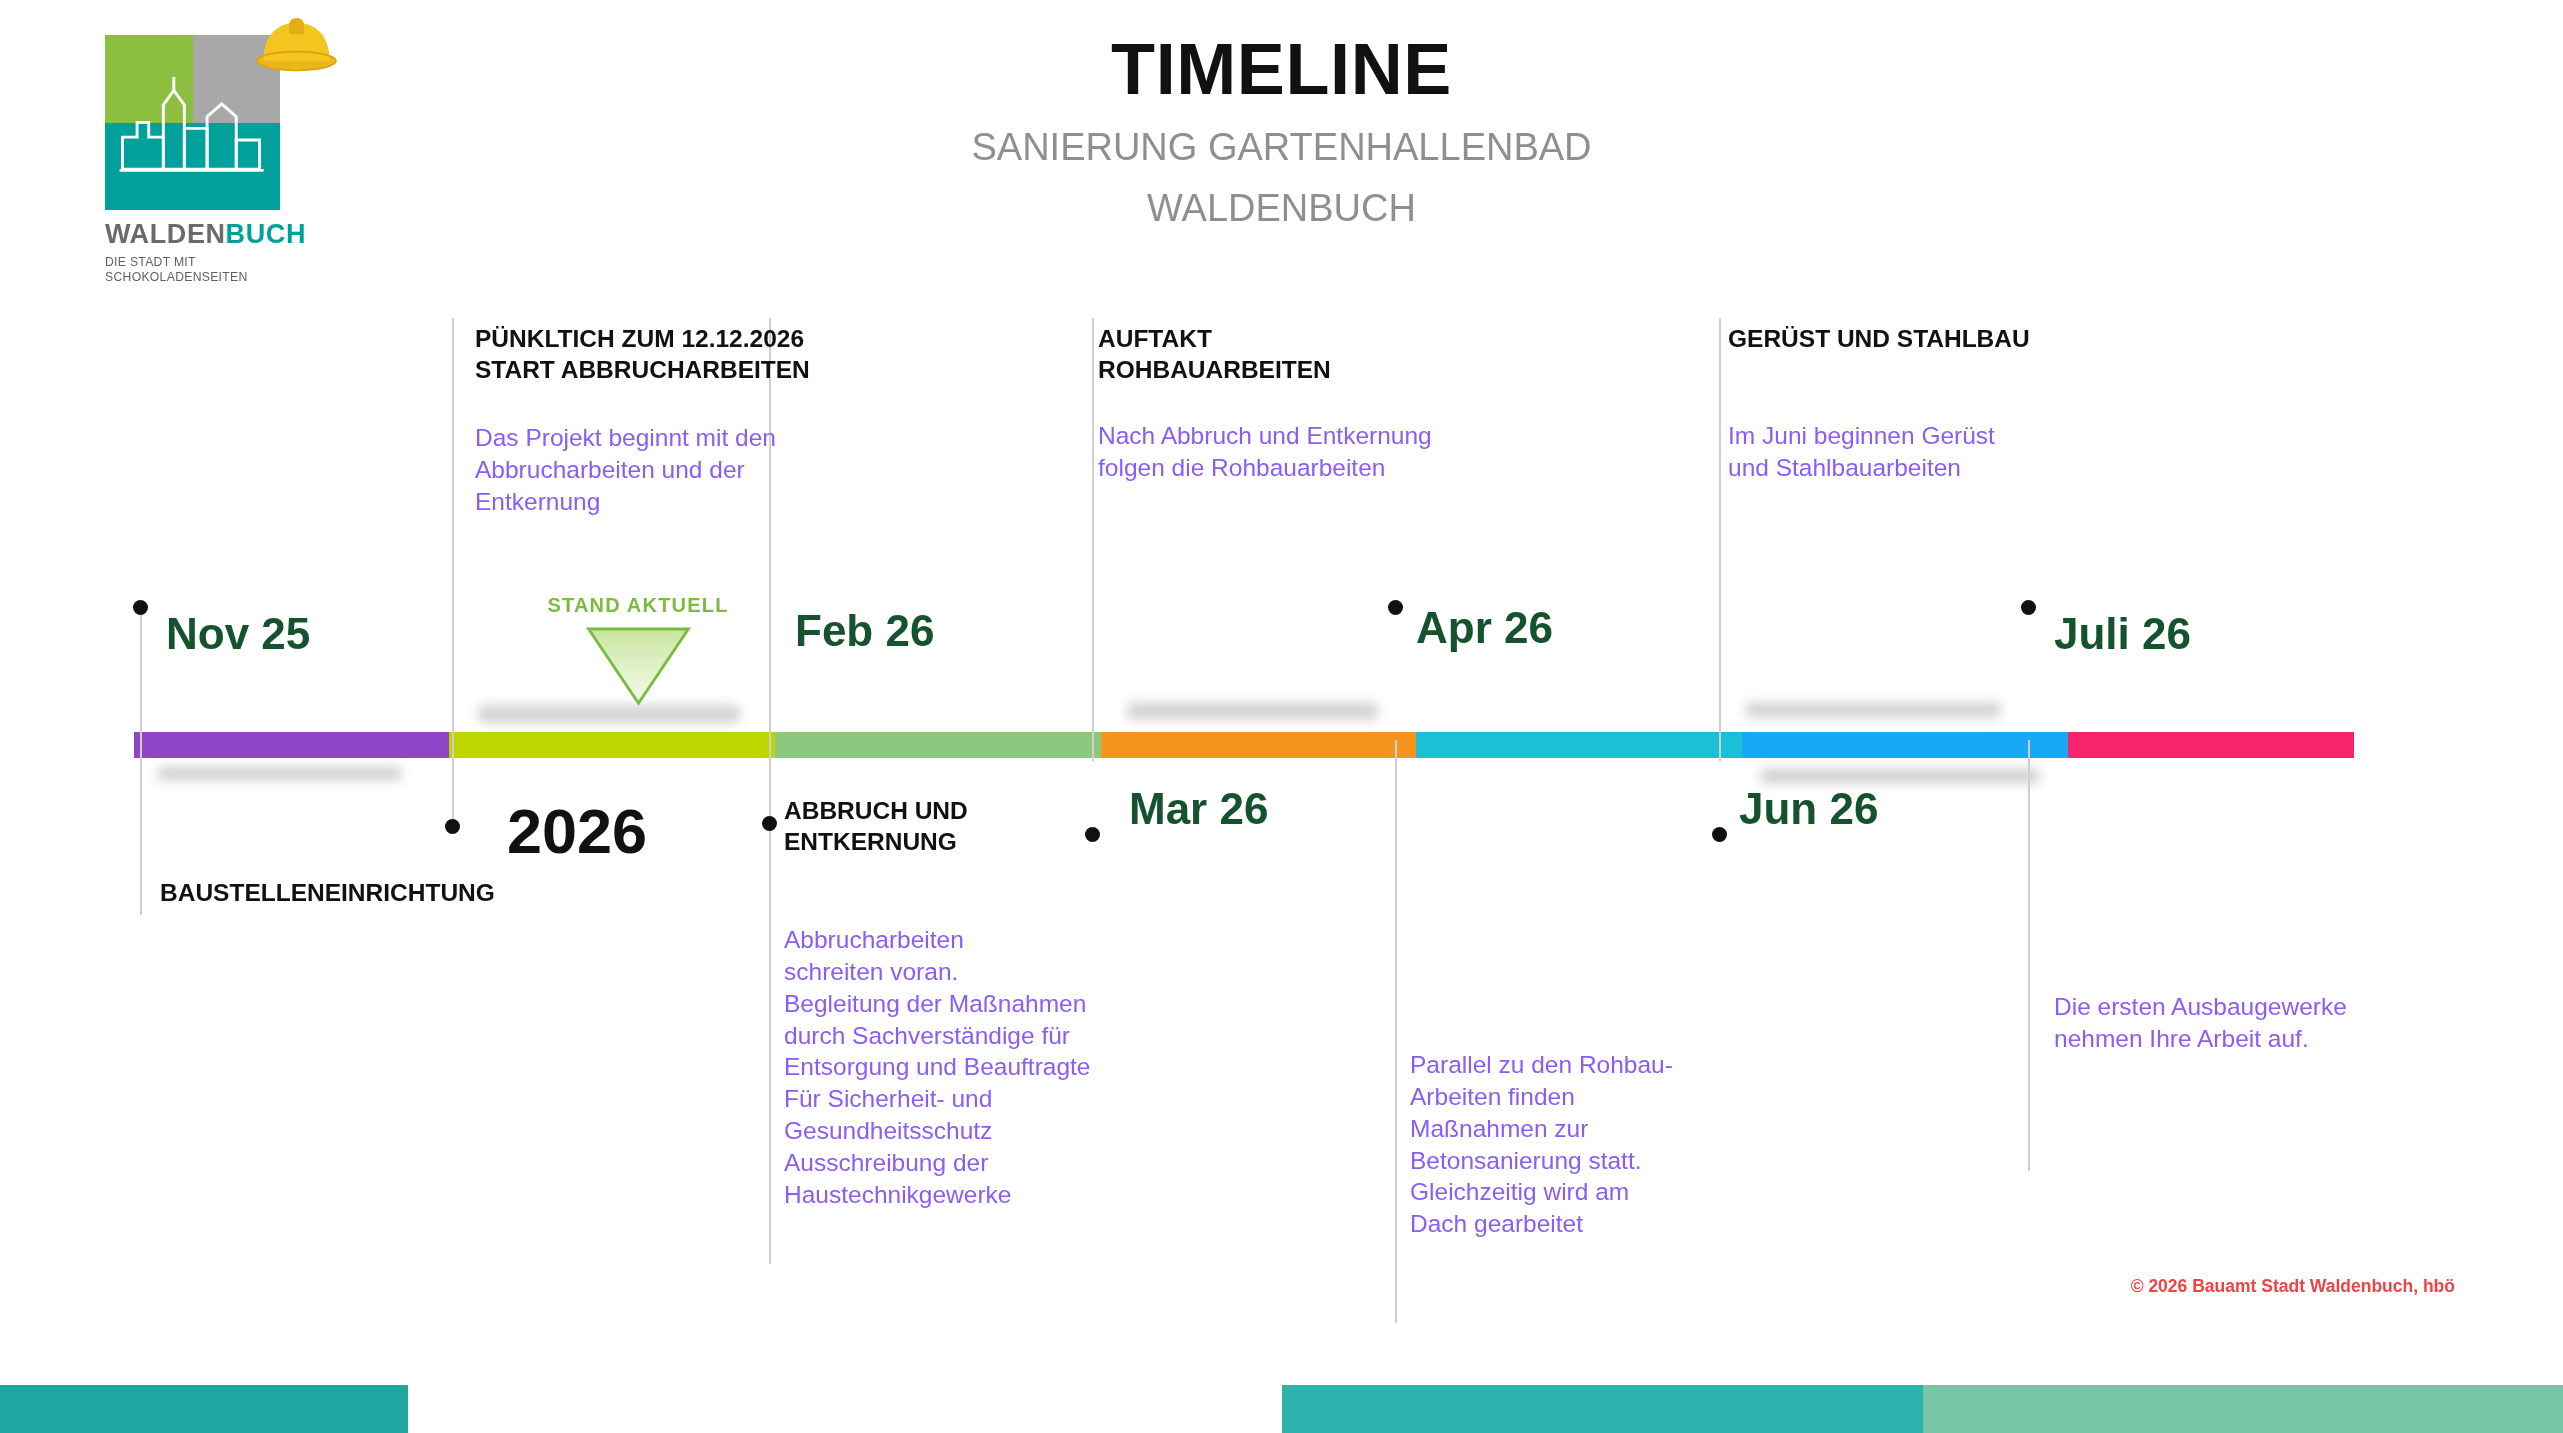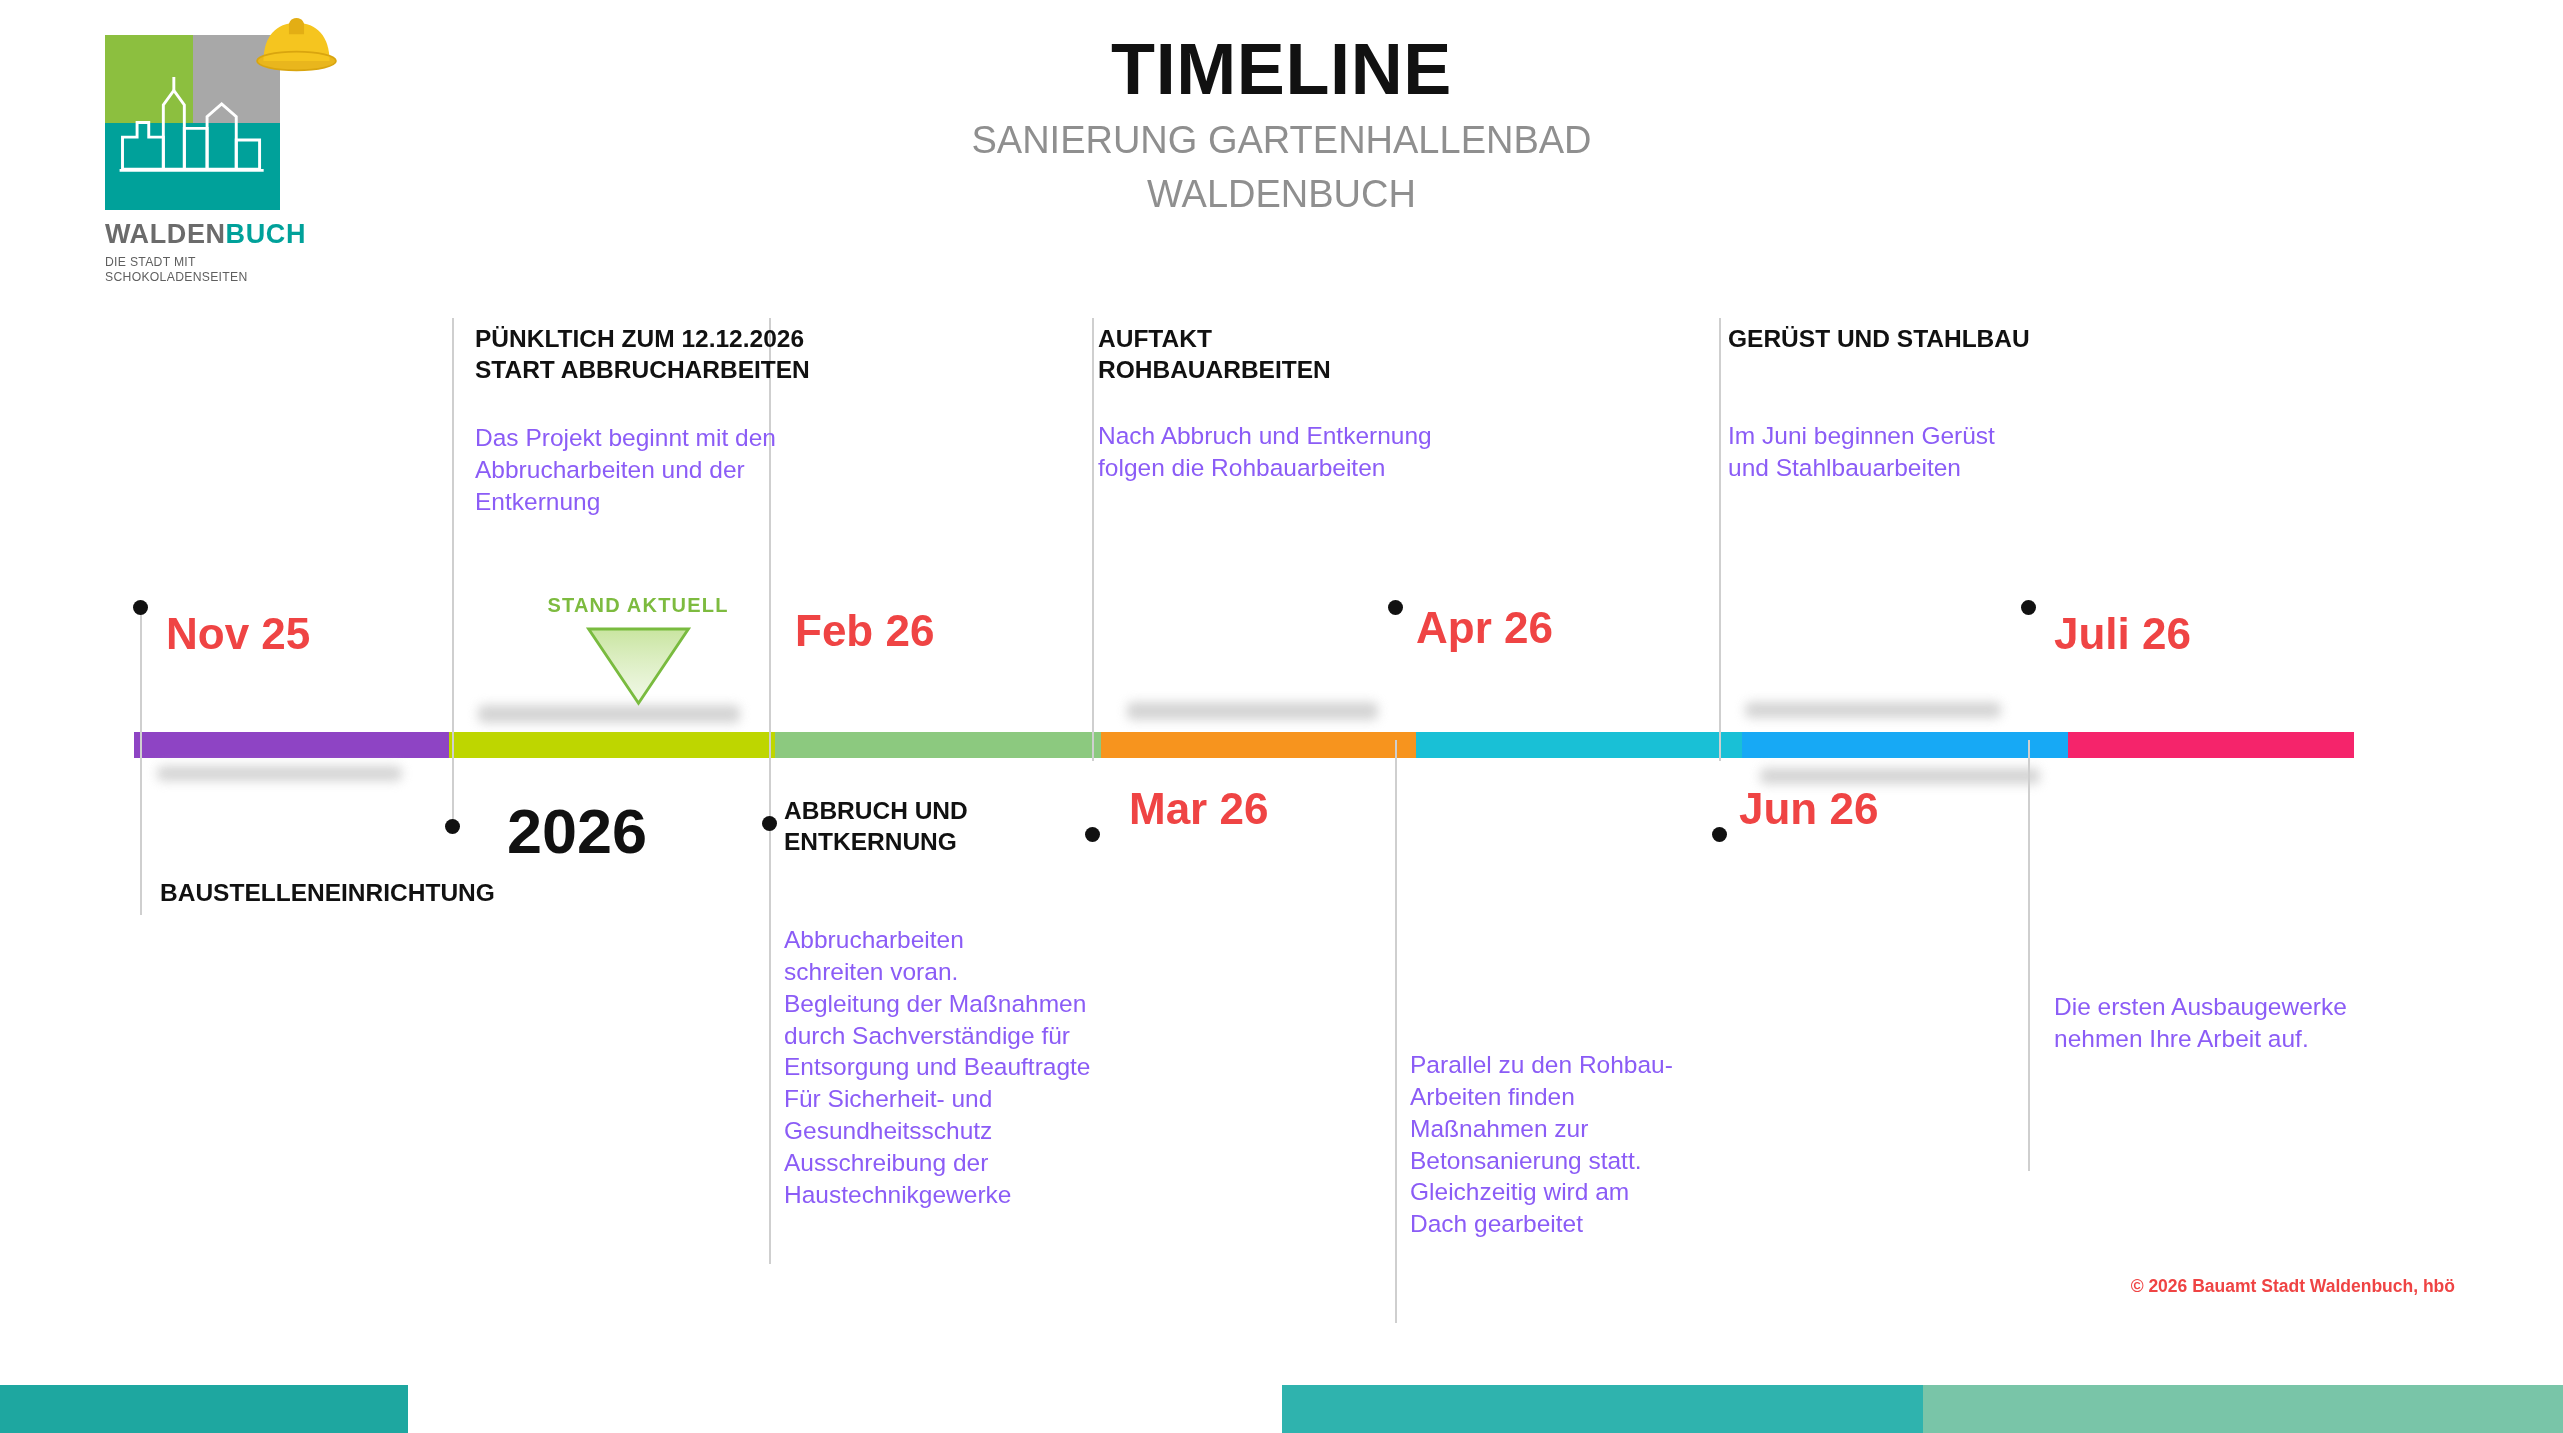--- a/index.html
+++ b/index.html
@@ -64,21 +64,21 @@
     font-size: 72px;
     font-weight: 700;
     color: #111;
     letter-spacing: 0.6px;
     line-height: 1.05;
   }
   .title-sub {
     font-size: 38px;
     color: #8f8f8f;
     line-height: 1.18;
-    margin-top: 10px;
+    margin-top: 17px;
     font-weight: 400;
     text-align: center;
   }
 
   
   .bar {
     position: absolute;
     left: 134px; top: 732px;
     width: 2220px; height: 26px;
     display: flex;
@@ -103,21 +103,21 @@
     filter: blur(5.2px);
     border-radius: 5.8px;
     opacity: .85;
   }
 
   
   .mlabel {
     position: absolute;
     font-size: 44px;
     font-weight: 700;
-    color: #ef4444;
+    color: #14532d;
     white-space: nowrap;
   }
   .year2026 {
     position: absolute;
     font-size: 63px;
     font-weight: 700;
     color: #111;
     white-space: nowrap;
     margin-top: 20px;
   }

